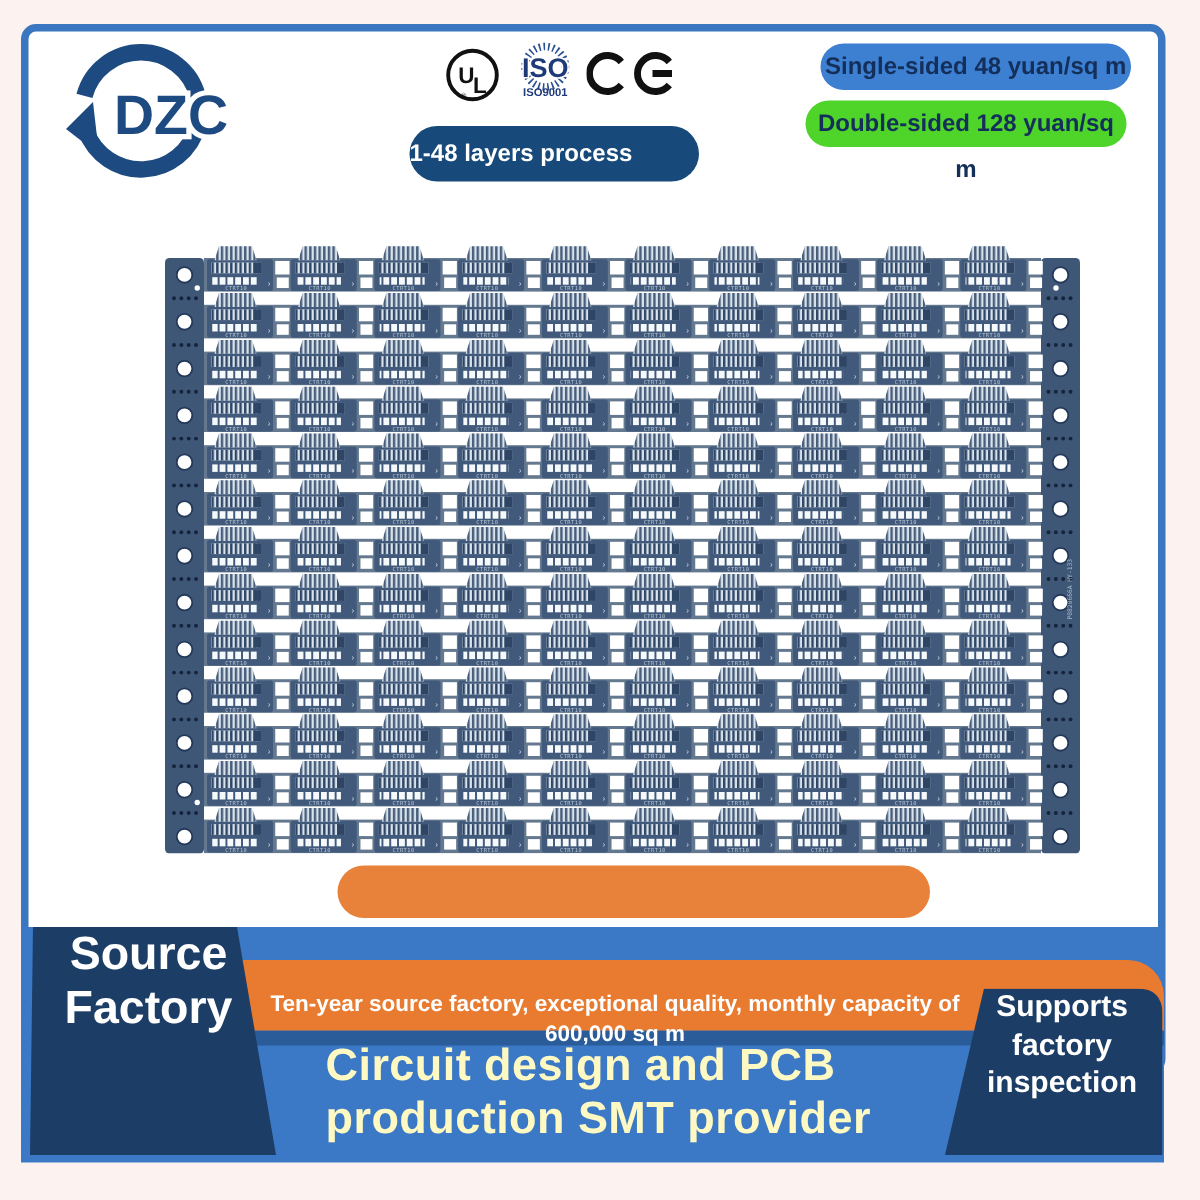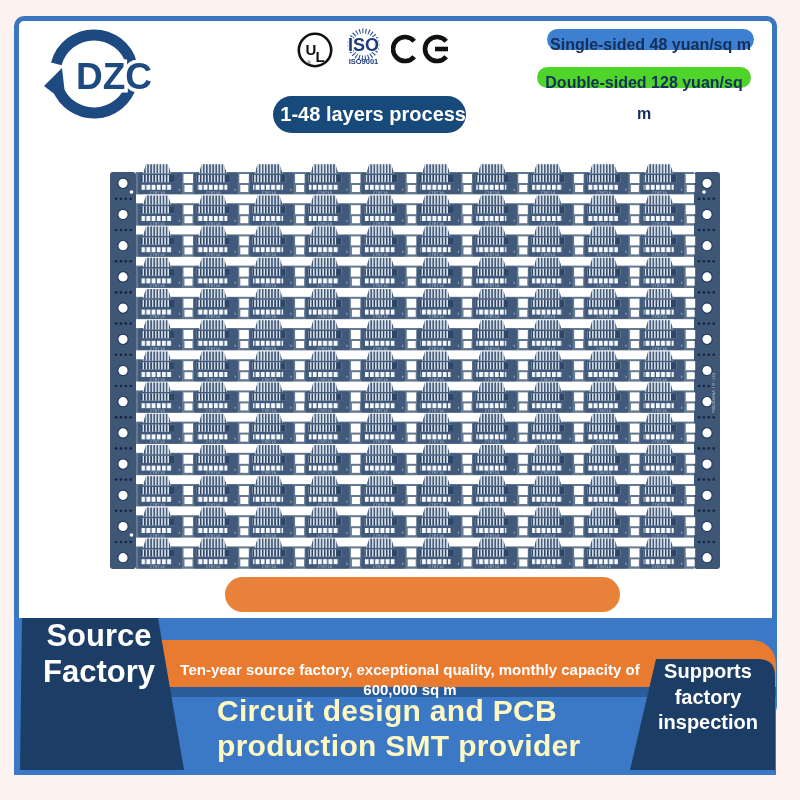--- a/index.html
+++ b/index.html
@@ -8,24 +8,24 @@
          font-family:"Liberation Sans",sans-serif;}
   .frame{position:absolute;left:14px;top:16px;width:763px;height:700px;
          box-sizing:border-box;border:5px solid var(--frame,#3a77c0);
          border-radius:10px;background:#fff;}
   
   .logo-svg{position:absolute;left:44px;top:26px;}
   .brand-name{position:absolute;left:25px;top:124px;width:160px;text-align:center;
               font-weight:bold;font-size:18px;line-height:15px;
               color:var(--navy-text,#1e3e70);letter-spacing:.2px;}
   .cert{position:absolute;}
-  .process-badge{position:absolute;left:273px;top:96px;width:193px;height:37px;
+  .process-badge{position:absolute;left:273px;top:84px;width:193px;height:37px;
                  border-radius:18.5px;background:var(--process-bg,#174a7a);
-                 color:#fff;font-size:20px;font-weight:bold;text-align:right;line-height:37px;}
-  .price-badge{position:absolute;height:21px;border-radius:15.5px;
+                 color:#fff;font-size:16px;font-weight:bold;text-align:left;line-height:37px;}
+  .price-badge{position:absolute;height:31px;border-radius:15.5px;
                color:var(--badge-text,#132f5a);font-weight:bold;font-size:16px;
                text-align:center;line-height:31px;}
   #badge-single{left:547px;top:29px;width:207px;}
   #badge-double{left:537px;top:67px;width:214px;}
   #badge-multi{left:537px;top:108px;width:213px;height:30px;line-height:30px;}
   
   .pcb{position:absolute;left:110px;top:163px;width:610px;height:406px;}
   
   .orange-pill{position:absolute;left:225px;top:577px;width:395px;height:35px;
                border-radius:17.5px;background:var(--orange-pill,#e8823b);}

